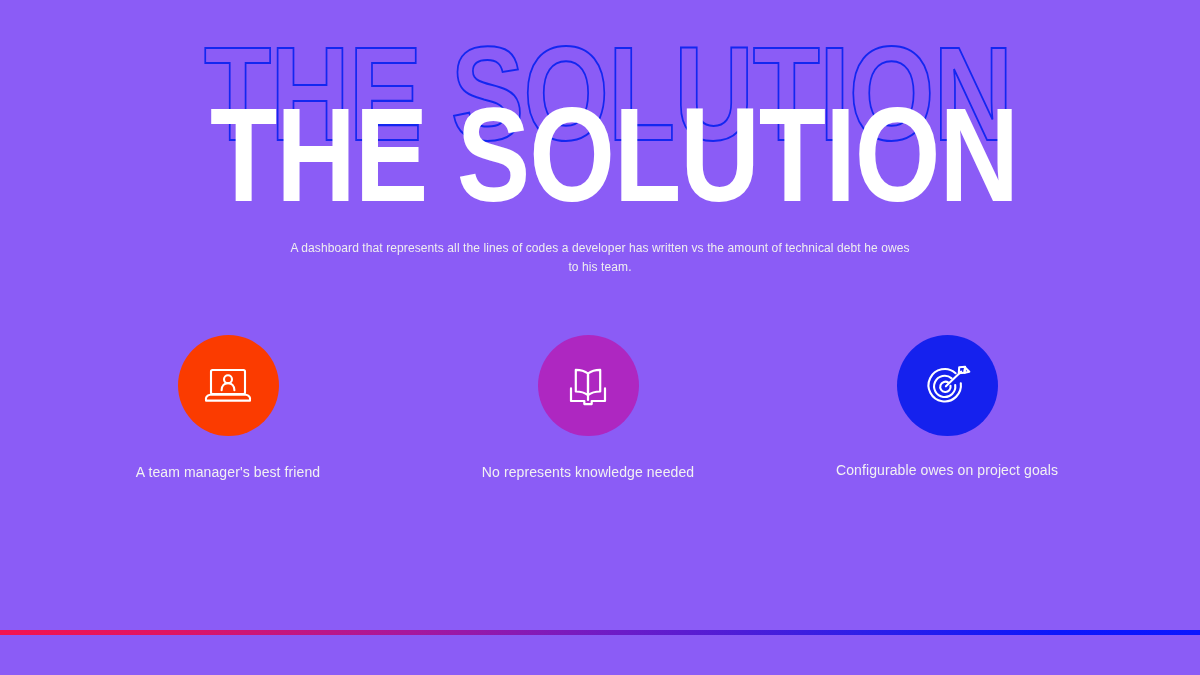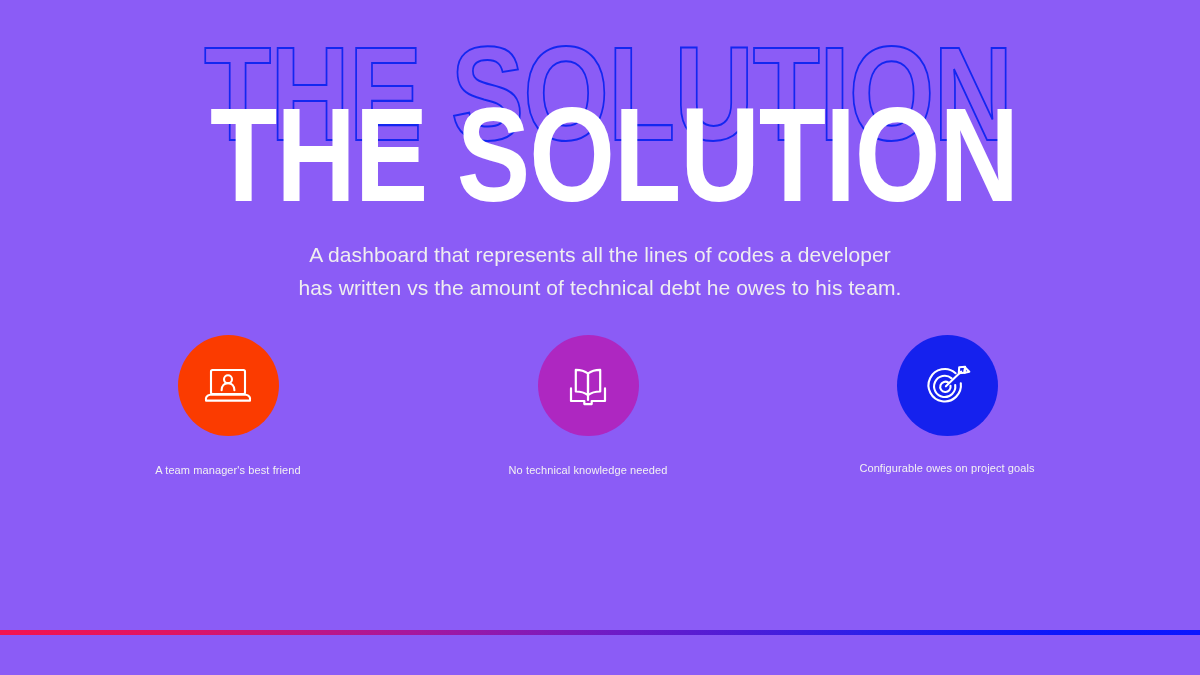--- a/index.html
+++ b/index.html
@@ -61,21 +61,21 @@
 
   
   .subtitle {
     position: absolute;
     left: 50%;
     transform: translateX(-50%);
     top: 239px;
     width: 620px;
     text-align: center;
     color: #efeef0;
-    font-size: 21px;
+    font-size: 12px;
     line-height: 1.56;
     letter-spacing: 0.1px;
     font-weight: 400;
   }
 
   
   .features {
     position: absolute;
     left: 0;
     top: 330px;
@@ -102,21 +102,21 @@
     display: flex;
     align-items: center;
     justify-content: center;
   }
 
   .circle svg { display: block; }
 
   .feature-label {
     margin-top: 26px;
     color: #f2f1f3;
-    font-size: 11px;
+    font-size: 14px;
     line-height: 1.5;
     letter-spacing: 0.1px;
     font-weight: 400;
   }
 
   .feature-3 .feature-label { margin-top: 24px; }
 
   
   .bottom-bar {
     position: absolute;
@@ -167,21 +167,21 @@
       <div class="circle" style="background:#AE27C1">
         <span>
           <svg width="50" height="46" viewBox="0 0 50 46" fill="none" stroke="#ffffff" stroke-width="2.2" stroke-linecap="round" stroke-linejoin="round">
             <path d="M25 10.5 c-3.4 -2.6 -7.6 -3.6 -12.2 -3.6 v21.6 c4.6 0 8.8 1 12.2 3.6 z"></path>
             <path d="M25 10.5 c3.4 -2.6 7.6 -3.6 12.2 -3.6 v21.6 c-4.6 0 -8.8 1 -12.2 3.6 z"></path>
             <path d="M25 31.8 v5.2"></path>
             <path d="M8 25.4 v12.6 h13.3 v3.1 h7.4 v-3.1 h13.3 v-12.6"></path>
           </svg>
         </span>
       </div>
-      <div class="feature-label">No technical knowledge needed</div>
+      <div class="feature-label">No represents knowledge needed</div>
     </div>
 
     <div class="feature feature-3">
       <div class="circle" style="background:#1521EE">
         <span>
           <svg width="52" height="50" viewBox="0 0 52 50" fill="none" stroke="#ffffff" stroke-width="2.1" stroke-linecap="round" stroke-linejoin="round">
             <path d="M34.6 12.2 a16.2 16.2 0 1 0 5.2 10"></path>
             <path d="M30.6 17.4 a10.6 10.6 0 1 0 3.6 6.6"></path>
             <path d="M27.4 21.6 a5.2 5.2 0 1 0 2.1 3.2"></path>
             <path d="M24.9 25.3 L40.2 10.6"></path>

